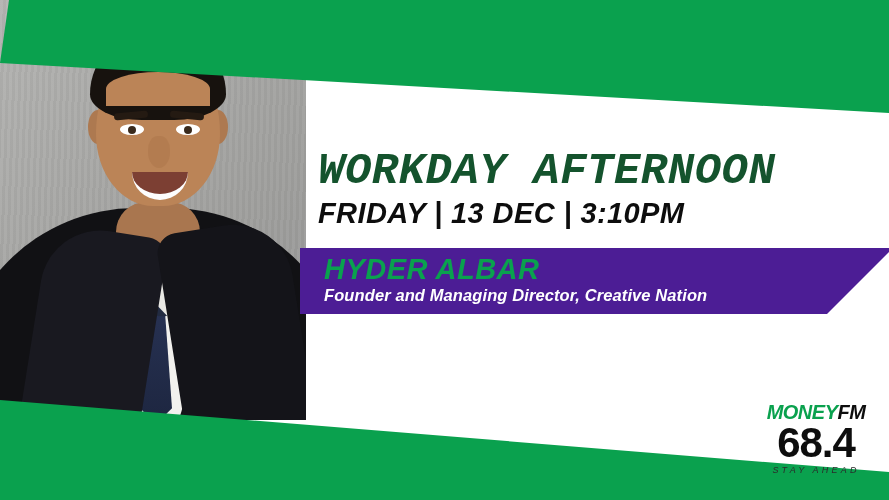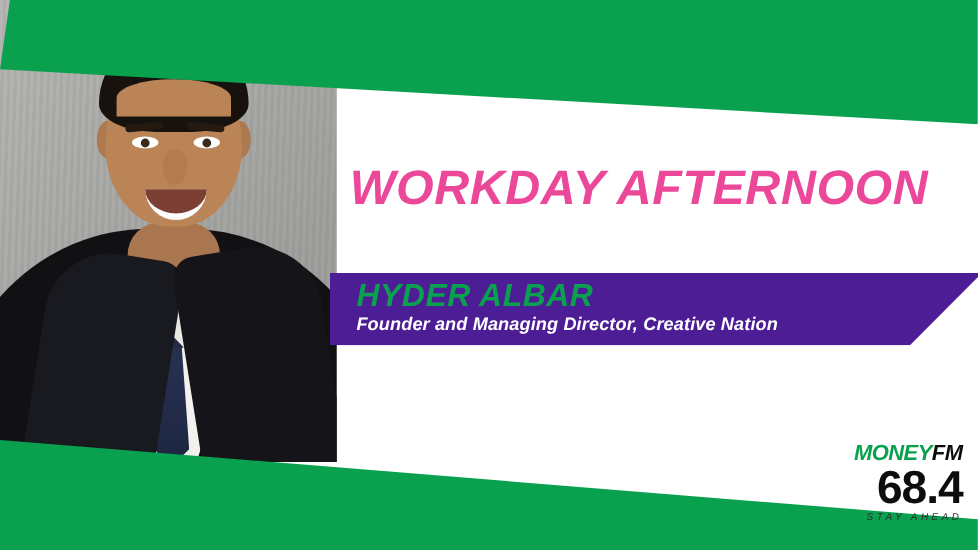--- a/index.html
+++ b/index.html
@@ -130,37 +130,37 @@
     position:absolute;left:24px;top:38px;
     color:#ffffff;
     font-size:16.5px;font-weight:700;font-style:italic;letter-spacing:.1px;
     font-family:Liberation Sans, sans-serif;
     white-space:nowrap;
   }
 
   
   #title-block{position:absolute;left:318px;top:148px;width:560px;}
   #show-title{
-    color:#ec4899;
+    color:#14532d;
     font-size:44px;line-height:46px;font-weight:700;font-style:italic;
     letter-spacing:.5px;white-space:nowrap;
-    font-family:Liberation Sans, sans-serif;
+    font-family:Liberation Mono, monospace;
   }
   #show-sub{
     margin-top:4px;
     color:#0d0d0d;
     font-size:29px;line-height:31px;font-weight:700;font-style:italic;
     letter-spacing:.4px;white-space:nowrap;
     font-family:"Liberation Sans",sans-serif;
   }
 
   
   #logo{
     position:absolute;right:14px;bottom:20px;width:118px;height:78px;
-    text-align:right;
+    text-align:center;
   }
   #logo .row1{
     font-size:20px;font-weight:700;font-style:italic;letter-spacing:-.5px;
     line-height:20px;
     font-family:"Liberation Sans",sans-serif;
   }
   #logo .row1 .money{color:var(--g,#10a04f);}
   #logo .row1 .fm{color:#0d0d0d;}
   #logo .row2{
     color:#0d0d0d;
@@ -202,20 +202,21 @@
     <div class="pup-r"></div>
     <div class="nose"></div>
     <div class="smile"></div>
   </div>
 
   <div id="green-top" style="background: rgb(10, 161, 78);"></div>
   <div id="green-bottom" style="background: rgb(10, 161, 78);"></div>
 
   <div id="title-block">
     <div id="show-title">WORKDAY AFTERNOON</div>
+    <div id="show-sub">FRIDAY | 13 DEC | 3:10PM</div>
   </div>
 
   <div id="banner">
     <div class="name" style="color: rgb(10, 161, 78);">HYDER ALBAR</div>
     <div class="role">Founder and Managing Director, Creative Nation</div>
   </div>
 
   <div id="logo">
     <div class="row1">
       <span class="money" style="color: rgb(10, 161, 78);">MONEY</span><span class="fm">FM</span>

